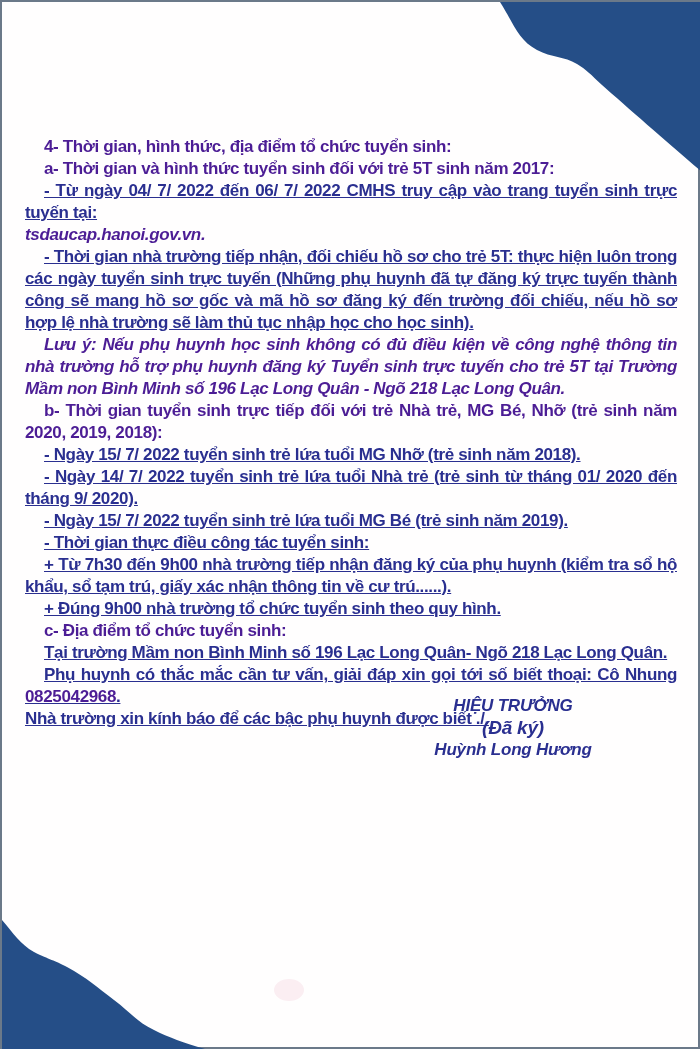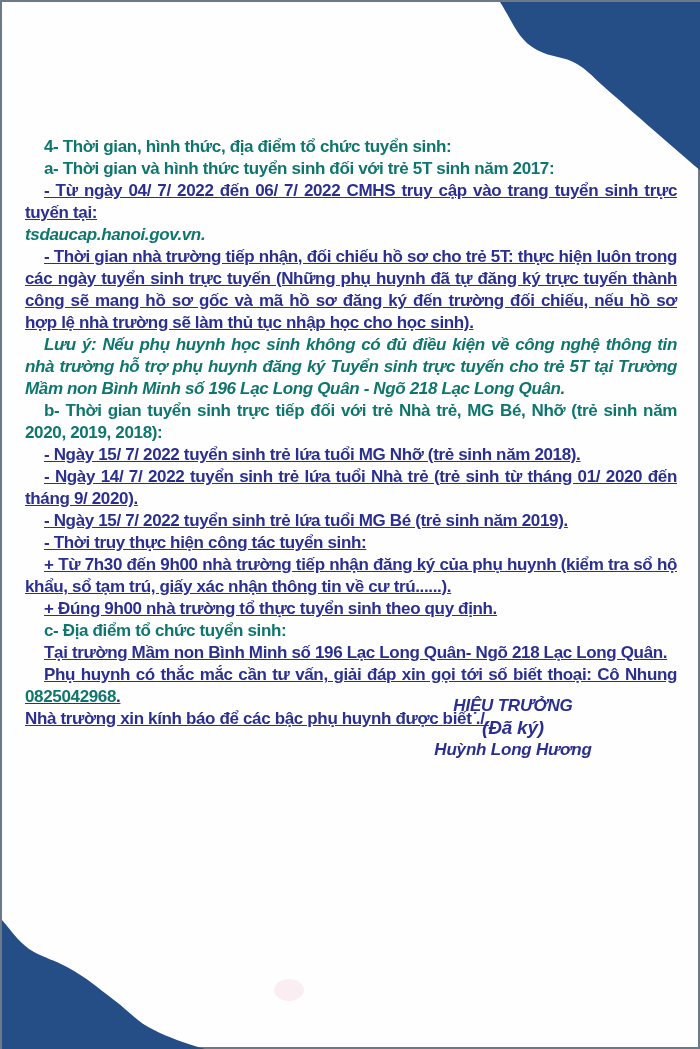--- a/index.html
+++ b/index.html
@@ -26,21 +26,21 @@
     position: absolute;
     top: 134px; left: 23px; width: 652px;
     font-weight: bold;
     font-size: 17px;
     line-height: 22px;
     letter-spacing: -0.35px;
     text-align: justify;
     z-index: 2;
   }
   .content p { margin: 0; text-indent: 19px; }
-  .red    { color: #0f766e; }
+  .red    { color: #4c1d95; }
   .blue   { color: #2a2f90; text-decoration: underline; }
   .italic { font-style: italic; }
   .center { text-indent: 0 !important; }
   .signature {
     position: absolute;
     top: 693px; left: 396px; width: 230px;
     text-align: center;
     color: #2a2f90;
     font-weight: bold;
     font-size: 17px;
@@ -66,23 +66,23 @@
     <p class="red">4- Thời gian, hình thức, địa điểm tổ chức tuyển sinh:</p>
     <p class="red">a- Thời gian và hình thức tuyển sinh đối với trẻ 5T sinh năm 2017:</p>
     <p class="blue">- Từ ngày 04/ 7/ 2022 đến 06/ 7/ 2022 CMHS truy cập vào trang tuyển sinh trực tuyến tại:</p>
     <p class="red italic center">tsdaucap.hanoi.gov.vn.</p>
     <p class="blue">- Thời gian nhà trường tiếp nhận, đối chiếu hồ sơ cho trẻ 5T: thực hiện luôn trong các ngày tuyển sinh trực tuyến (Những phụ huynh đã tự đăng ký trực tuyến thành công sẽ mang hồ sơ gốc và mã hồ sơ đăng ký đến trường đối chiếu, nếu hồ sơ hợp lệ nhà trường sẽ làm thủ tục nhập học cho học sinh).</p>
     <p class="red italic">Lưu ý:  Nếu phụ huynh học sinh không có đủ điều kiện về công nghệ thông tin nhà trường hỗ trợ phụ huynh đăng ký Tuyển sinh trực tuyến cho trẻ 5T tại Trường Mầm non Bình Minh số 196 Lạc Long Quân - Ngõ 218 Lạc Long Quân.</p>
     <p class="red">b- Thời gian tuyển sinh trực tiếp đối với trẻ Nhà trẻ, MG Bé, Nhỡ (trẻ sinh năm 2020, 2019, 2018):</p>
     <p class="blue">- Ngày 15/ 7/ 2022 tuyển sinh trẻ lứa tuổi MG Nhỡ (trẻ sinh năm 2018).</p>
     <p class="blue">- Ngày 14/ 7/ 2022 tuyển sinh trẻ lứa tuổi Nhà trẻ (trẻ sinh từ tháng 01/ 2020 đến tháng 9/ 2020).</p>
     <p class="blue">- Ngày 15/ 7/ 2022 tuyển sinh trẻ lứa tuổi MG Bé (trẻ sinh năm 2019).</p>
-    <p class="blue">- Thời truy thực hiện công tác tuyển sinh:</p>
+    <p class="blue">- Thời gian thực điều công tác tuyển sinh:</p>
     <p class="blue">+ Từ 7h30 đến 9h00 nhà trường tiếp nhận đăng ký của phụ huynh (kiểm tra sổ hộ khẩu, sổ tạm trú, giấy xác nhận thông tin về cư trú......).</p>
-    <p class="blue">+ Đúng 9h00 nhà trường tổ thực tuyển sinh theo quy định.</p>
+    <p class="blue">+ Đúng 9h00 nhà trường tổ chức tuyển sinh theo quy hình.</p>
     <p class="red">c- Địa điểm tổ chức tuyển sinh:</p>
     <p class="blue">Tại trường Mầm non Bình Minh số 196 Lạc Long Quân- Ngõ 218 Lạc Long Quân.</p>
     <p class="blue"><span>Phụ huynh có thắc mắc cần tư vấn, giải đáp xin gọi tới số biết thoại: Cô Nhung </span><span class="red">0825042968</span><span>.</span></p>
     <p class="blue center">Nhà trường xin kính báo để các bậc phụ huynh được biết ./.</p>
   </div>
 
   <div class="signature">
     <div>HIỆU TRƯỞNG</div>
     <div class="signed-note">(Đã ký)</div>
     <div>Huỳnh Long Hương</div>

